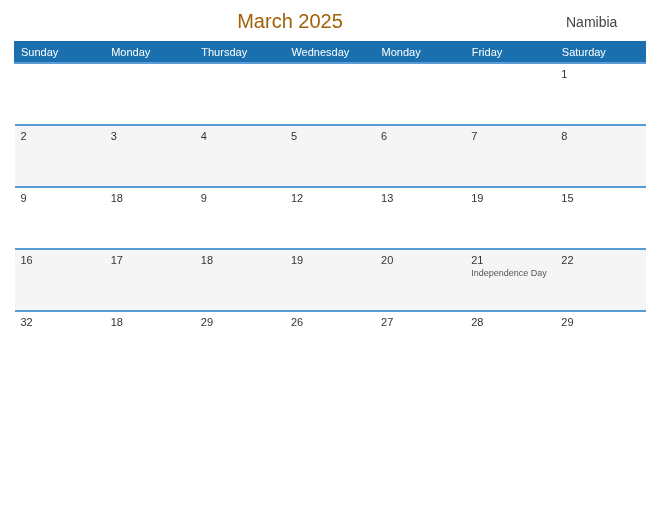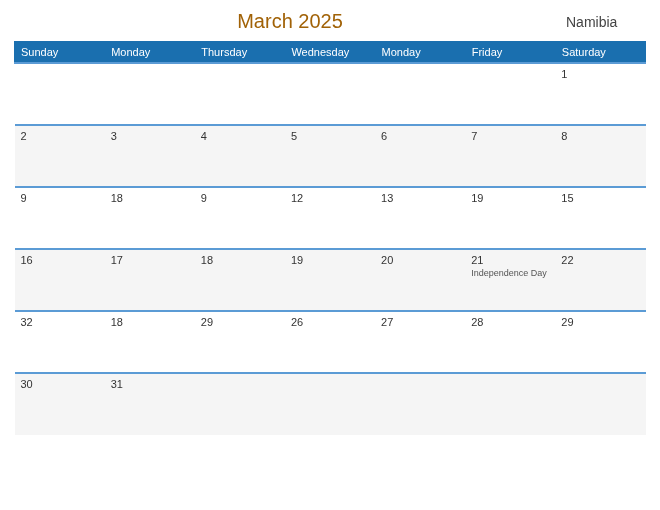--- a/index.html
+++ b/index.html
@@ -218,28 +218,15 @@
           <td>
             <span class="day-num">27</span>
           </td>
           <td>
             <span class="day-num">28</span>
           </td>
           <td>
             <span class="day-num">29</span>
           </td>
         </tr>
-        <tr>
-          <td>
-            <span class="day-num">30</span>
-          </td>
-          <td>
-            <span class="day-num">31</span>
-          </td>
-          <td></td>
-          <td></td>
-          <td></td>
-          <td></td>
-          <td></td>
-        </tr>
       </tbody>
   </table>
 </div>
 
 </body></html>

